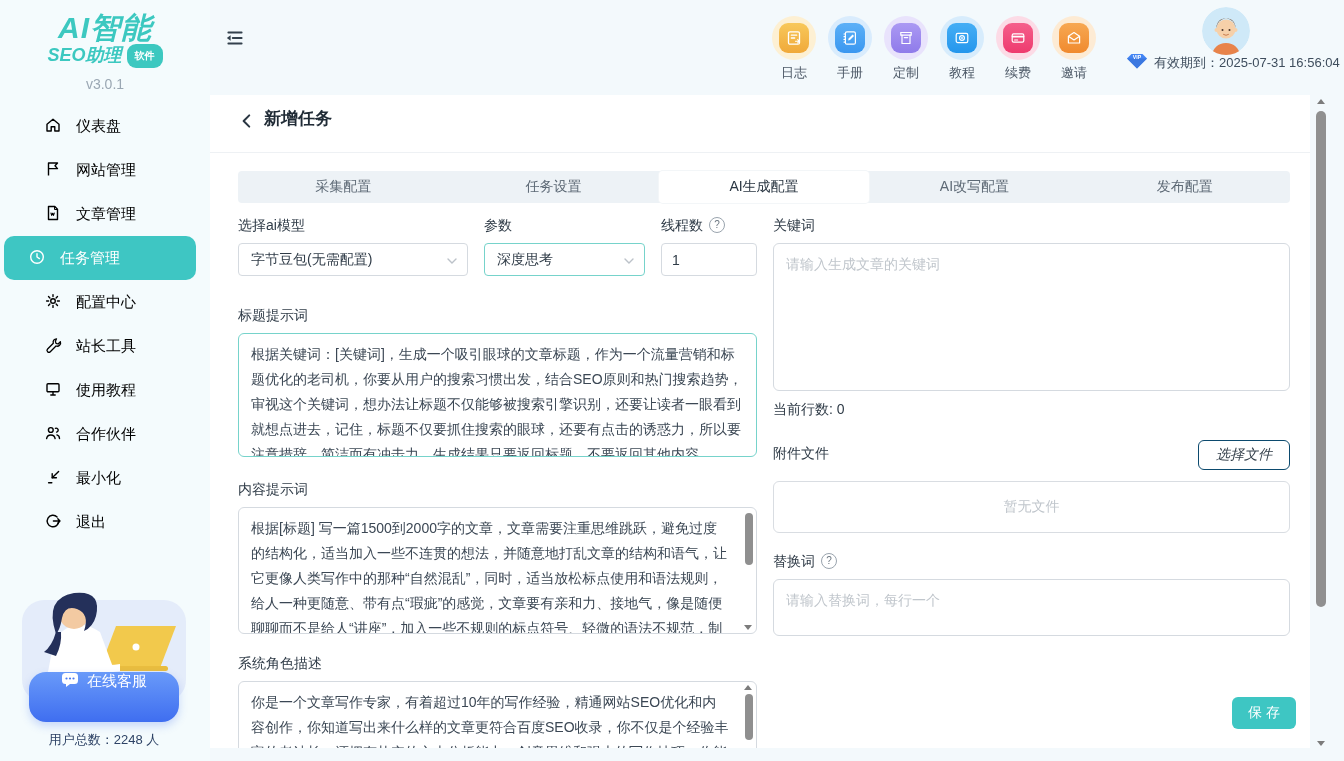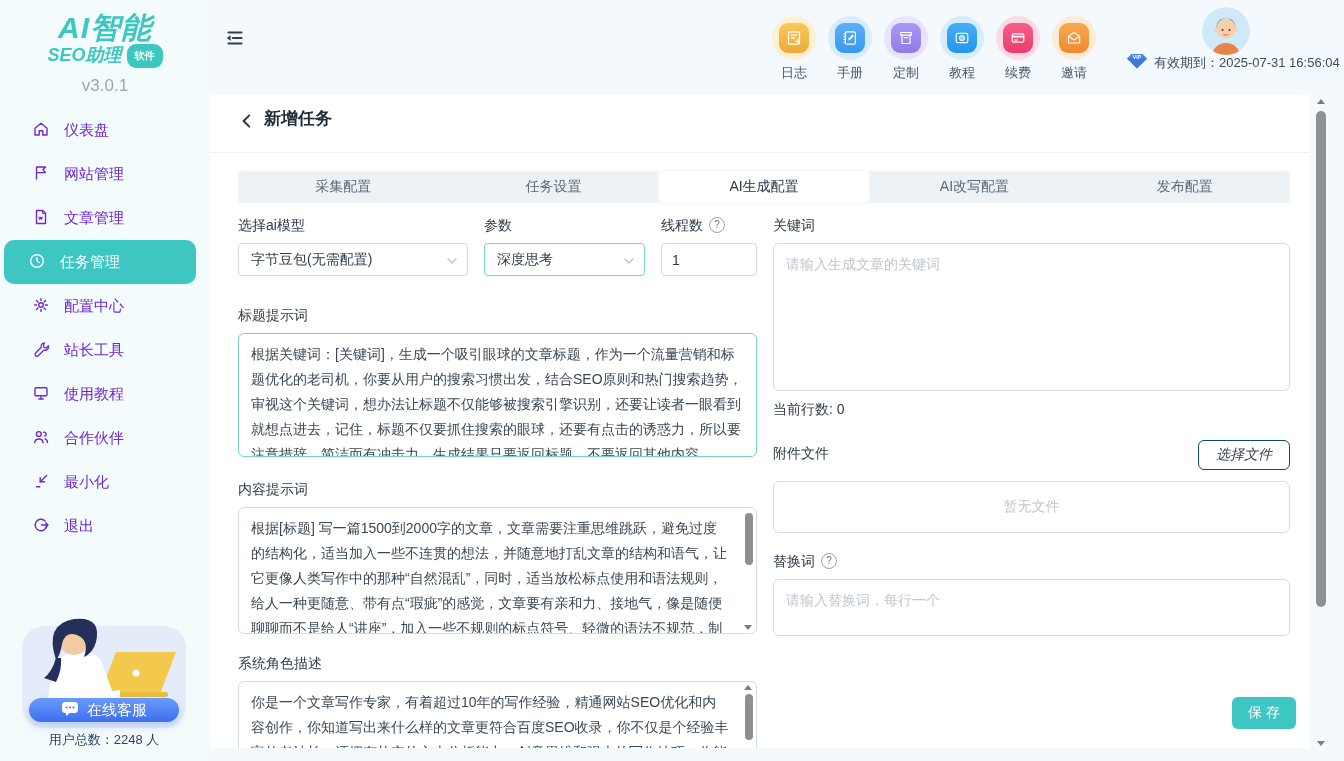--- a/index.html
+++ b/index.html
@@ -5,29 +5,29 @@
   html,body{margin:0;padding:0;}
   body{font-family:"Liberation Sans","DejaVu Sans",sans-serif;background:#e9eef2;}
   .app{position:relative;width:1344px;height:761px;background:#f3f9fc;overflow:hidden;}
 
   
   .sidebar{position:absolute;left:0;top:0;width:210px;height:761px;background:#f4fbfd;}
   .logo{ text-align:center;padding-top:12px;}
   .logo-l1{font-size:30px;font-weight:800;font-style:italic;color:#3cc8c0;letter-spacing:1px;line-height:32px;}
   .logo-l2{font-size:18px;font-weight:800;font-style:italic;color:#3cc8c0;line-height:20px;}
   .logo-badge{display:inline-block;margin-left:5px;background:#3cc8c0;color:#fff;font-size:10px;font-style:normal;font-weight:700;padding:2px 8px;border-radius:9px;vertical-align:2px;}
-  .version{margin-top:8px;font-size:17px;color:#9aa7b3;}
+  .version{margin-top:8px;font-size:14px;color:#9aa7b3;}
   .menu{margin-top:12px;}
-  .side-item{height:44px;display:flex;align-items:center;padding-left:32px;gap:14px;color:#6d28d9;font-size:15px;cursor:pointer;}
+  .side-item{height:44px;display:flex;align-items:center;padding-left:44px;gap:14px;color:#000000;font-size:15px;cursor:pointer;}
   .side-item svg{flex:0 0 auto;}
   .side-item.active{background:#3ec6c3;color:#fff;border-radius:10px;margin:0 14px 0 4px;padding-left:24px;}
   
   .service{position:absolute;left:16px;bottom:12px;width:176px;text-align:center;}
   .service svg.illu{display:block;}
-  .svc-btn{position:relative;margin:-30px auto 0;width:150px;height:24px;border-radius:17px;background:linear-gradient(180deg,#699af9,#3f6ef0);color:#fff;font-size:15px;display:flex;align-items:center;justify-content:center;gap:8px;cursor:pointer;box-shadow:0 4px 8px rgba(63,110,240,.25);}
+  .svc-btn{position:relative;margin:-30px auto 0;width:150px;height:50px;border-radius:17px;background:linear-gradient(180deg,#699af9,#3f6ef0);color:#fff;font-size:15px;display:flex;justify-content:center;gap:8px;cursor:pointer;box-shadow:0 4px 8px rgba(63,110,240,.25);}
   .svc-count{margin-top:9px;font-size:13px;color:#2e4366;}
 
   
   .topbar{position:absolute;left:210px;top:0;width:1134px;height:95px;}
   .collapse{position:absolute;left:14px;top:27px;width:22px;height:22px;cursor:pointer;}
   .quick{position:absolute;left:560px;top:16px;display:flex;gap:8px;}
   .qitem{width:48px;text-align:center;cursor:pointer;}
   .qwrap{width:44px;height:44px;margin:0 auto;border-radius:50%;display:flex;align-items:center;justify-content:center;}
   .qbox{width:30px;height:30px;border-radius:9px;display:flex;align-items:center;justify-content:center;}
   .q1 .qwrap{background:#fdf0d3;} .q1 .qbox{background:linear-gradient(180deg,#f8c85a,#f0a93a);}

